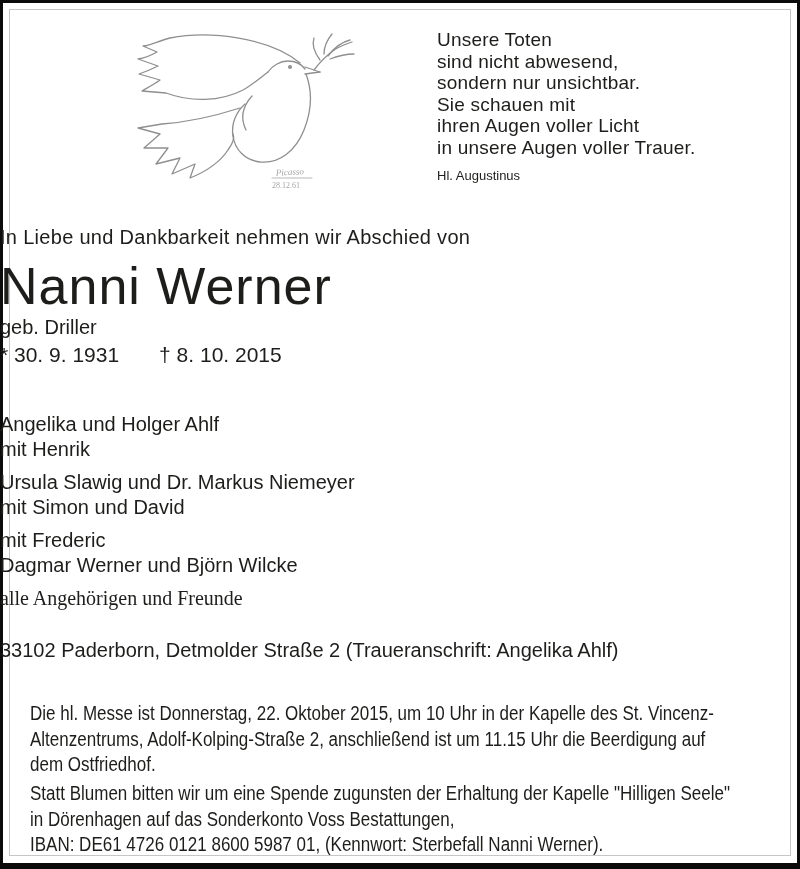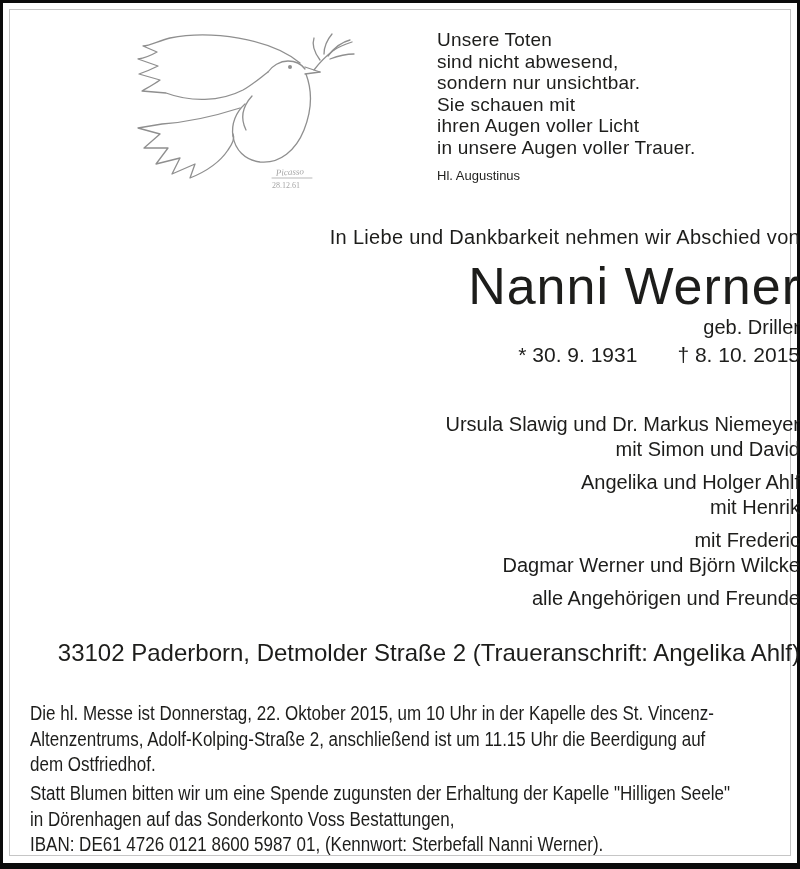--- a/index.html
+++ b/index.html
@@ -19,30 +19,30 @@
     box-sizing: border-box; border: 1px solid #c6c6c6;
     pointer-events: none;
   }
   .dove-art { position: absolute; left: 100px; top: 16px; width: 280px; height: 195px; }
   .poem {
     position: absolute; left: 437px; top: 29px;
     font-size: 19px; line-height: 21.5px; white-space: pre;
     letter-spacing: 0.2px;
   }
   .poem-author { position: absolute; left: 437px; top: 168px; font-size: 13px; }
-  .centered { position: absolute; left: 0; width: 100%; text-align: right; }
+  .centered { position: absolute; left: 0; width: 100%; text-align: left; }
   .intro { top: 226px; font-size: 20px; letter-spacing: 0.3px; }
   .name  { top: 256px; font-size: 52px; font-weight: 400; letter-spacing: 1px; }
   .maiden { top: 316px; font-size: 20px; }
   .dates { top: 343px; font-size: 21px; }
   .dates .birth { margin-right: 40px; }
   .mourners { top: 412px; font-size: 20px; line-height: 25px; }
   .mourner-group { margin-bottom: 8px; }
-  .mourners-closing { margin-top: 0; }
-  .address { top: 639px; font-size: 24px; }
+  .mourners-closing { margin-top: 0; font-family: Liberation Serif, serif; }
+  .address { top: 639px; font-size: 20px; }
   .condensed-par {
     position: absolute; left: 30px; width: 960px;
     font-size: 20px; line-height: 25.5px; white-space: pre;
     transform: scaleX(0.85); transform-origin: left top;
   }
   .service-par { top: 701px; }
   .donation-par { top: 781px; }
 </style>
 </head>
 <body>
@@ -101,26 +101,26 @@
 
 <div class="centered intro">In Liebe und Dankbarkeit nehmen wir Abschied von</div>
 <div class="centered name">Nanni Werner</div>
 <div class="centered maiden">geb. Driller</div>
 <div class="centered dates">
   <span class="birth">* 30. 9. 1931</span><span class="death">† 8. 10. 2015</span>
 </div>
 
 <div class="centered mourners">
   <div class="mourner-group">
+    <div>Angelika und Holger Ahlf</div>
+    <div>mit Henrik</div>
+  </div>
+  <div class="mourner-group">
     <div>Ursula Slawig und Dr. Markus Niemeyer</div>
     <div>mit Simon und David</div>
-  </div>
-  <div class="mourner-group">
-    <div>Angelika und Holger Ahlf</div>
-    <div>mit Henrik</div>
   </div>
   <div class="mourner-group">
     <div>mit Frederic</div>
     <div>Dagmar Werner und Björn Wilcke</div>
   </div>
   <div class="mourners-closing">alle Angehörigen und Freunde</div>
 </div>
 
 <div class="centered address">33102 Paderborn, Detmolder Straße 2 (Traueranschrift: Angelika Ahlf)</div>
 

